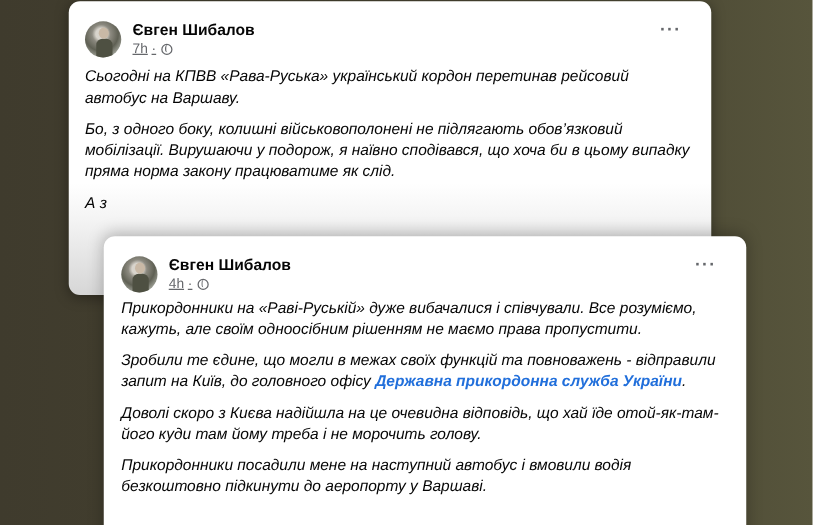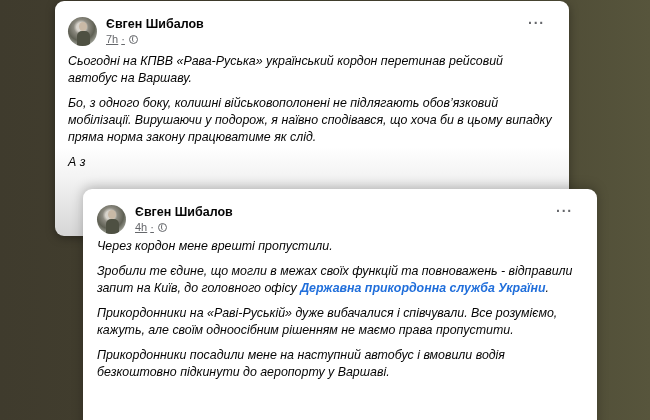--- a/index.html
+++ b/index.html
@@ -90,18 +90,18 @@
       <div class="author">Євген Шибалов</div>
       <div class="meta">
         <span>4h</span>
         <span>·</span>
         <span class="globe"></span>
       </div>
     </div>
     <div class="more">···</div>
   </div>
   <div class="body">
-    <p>Через кордон мене врешті пропустили.</p>
+    <p>Прикордонники на «Раві-Руській» дуже вибачалися і співчували. Все розуміємо, кажуть, але своїм одноосібним рішенням не маємо права пропустити.</p>
     <p><span>Зробили те єдине, що могли в межах своїх функцій та повноважень - відправили запит на Київ, до головного офісу </span><a class="link">Державна прикордонна служба України</a><span>.</span></p>
-    <p>Прикордонники на «Раві-Руській» дуже вибачалися і співчували. Все розуміємо, кажуть, але своїм одноосібним рішенням не маємо права пропустити.</p>
+    <p>Доволі скоро з Києва надійшла на це очевидна відповідь, що хай їде отой-як-там-його куди там йому треба і не морочить голову.</p>
     <p>Прикордонники посадили мене на наступний автобус і вмовили водія безкоштовно підкинути до аеропорту у Варшаві.</p>
   </div>
 </div>
 
 </body></html>

